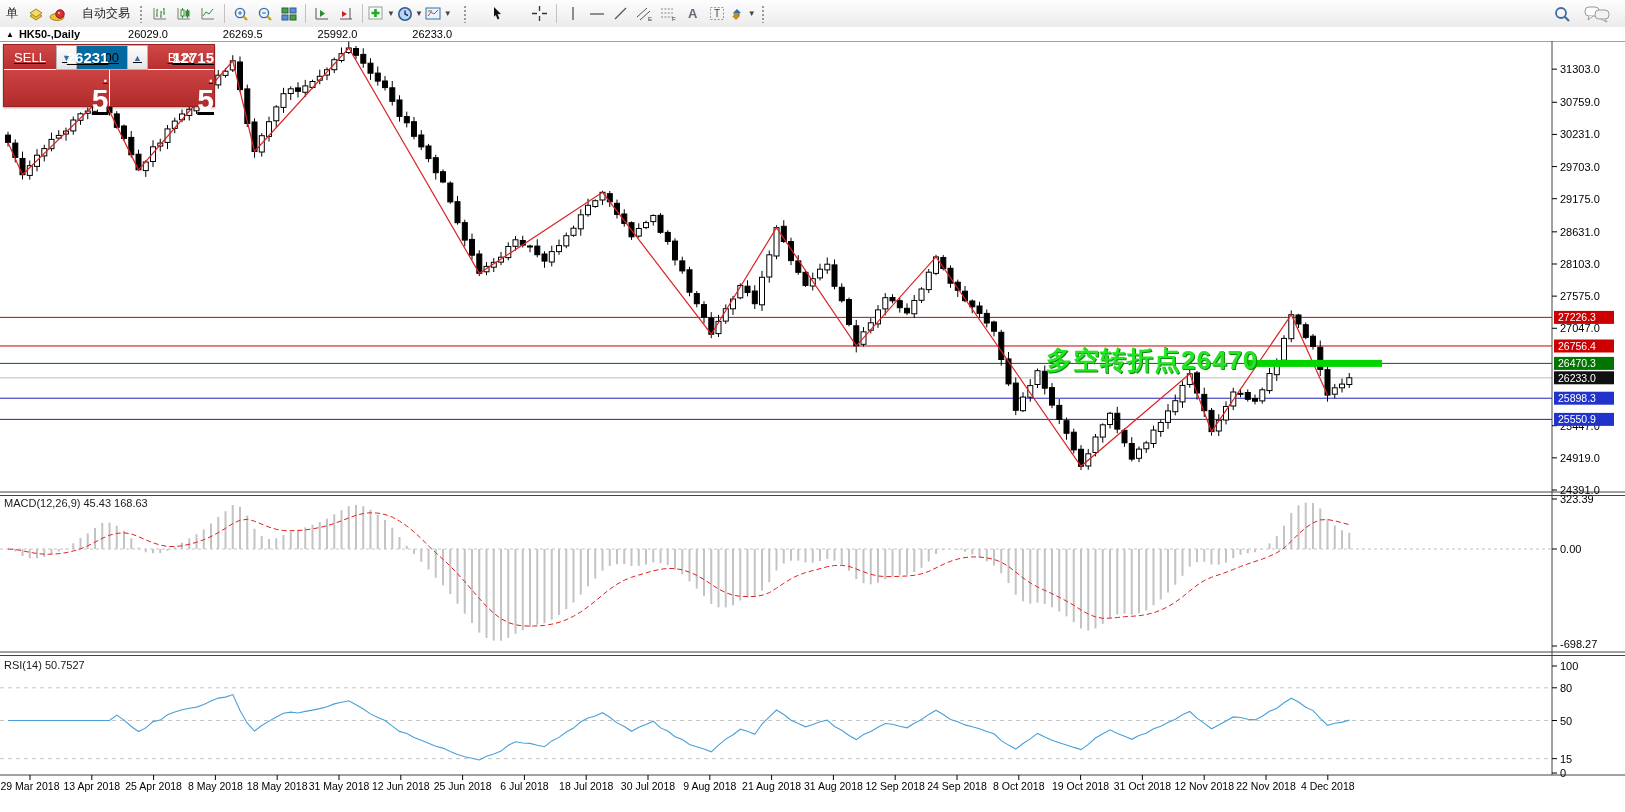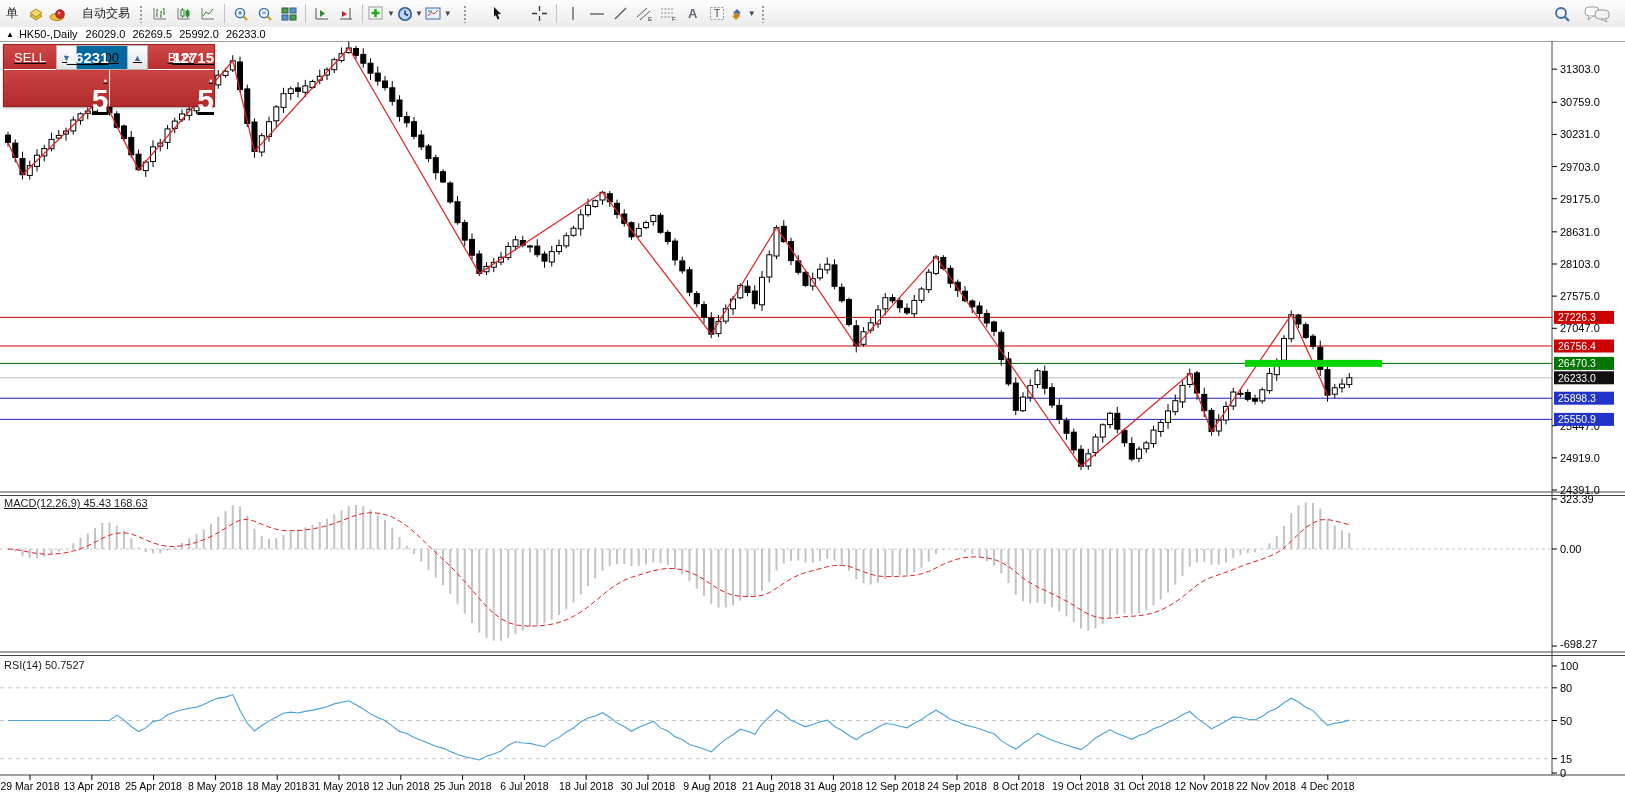--- a/index.html
+++ b/index.html
@@ -17,22 +17,22 @@
   .caret{font-size:8px;color:#444;margin-left:2px;}
   .tb-label{margin-left:15px;font-size:12px;color:#222;}
   .tf{padding:3px 8px;font-size:11px;color:#333;margin:0 1px;border:1px solid transparent;border-radius:2px;}
   .tf.active{background:#fbfbfb;border:1px solid #9a9a9a;box-shadow:inset 1px 1px 2px #d0d0d0;}
   .tb-right{margin-left:auto;display:flex;align-items:center;margin-right:14px;}
   
   .chart-area{position:absolute;top:27px;left:0;width:1625px;height:785px;background:#fff;}
   .title-row{position:absolute;top:0;left:0;width:100%;height:14px;background:#fff;
     font-size:11px;color:#000;display:flex;align-items:center;z-index:5;}
   .title-row .tri{font-size:8px;margin:0 5px 0 6px;color:#000;}
-  .title-row .sym{font-weight:normal;margin-right:8px;}
-  .title-row .num{margin-right:7px;}
+  .title-row .sym{font-weight:bold;}
+  .title-row .num{margin-right:7px;margin-left:48px;}
   #chart-svg{position:absolute;top:0;left:0;}
   
   .trade-widget{position:absolute;left:3px;top:17px;width:210px;z-index:6;
     border:1px solid #9b2020;box-shadow:0 1px 2px rgba(0,0,0,.35);font-family:"Liberation Sans",sans-serif;text-decoration:underline;}
   .tw-row1{display:flex;height:25px;}
   .tw-btn{background:linear-gradient(#d14848,#b92f2f);color:#fff;font-size:13px;
     display:flex;align-items:center;justify-content:center;border-bottom:1px solid #fff;}
   .tw-sell{width:52px;}
   .tw-buy{width:66px;flex:0 0 auto;}
   .tw-spin{width:19px;background:linear-gradient(#fefefe,#e4e4e4);border:1px solid #b5b5b5;
@@ -43,21 +43,21 @@
   .tw-price{width:50%;background:linear-gradient(#cc4343,#b22b2b);color:#fff;display:flex;
     align-items:flex-end;justify-content:center;padding-bottom:14px;flex-direction:column;}
   .tw-price.left{border-right:1px solid #ffffff;}
   .tw-price .main{font-size:15px;font-weight:bold;line-height:1;margin-bottom:4px;}
   .tw-price .dot{font-size:15px;font-weight:bold;line-height:1;margin:0 1px 4px 2px;}
   .tw-price .big{font-size:30px;font-weight:bold;line-height:.82;}
   
   .annotation{position:absolute;left:1046px;top:316px;font-size:26px;font-weight:bold;
     color:#23e523;text-shadow:1px 1px 0 #0c8a0c;letter-spacing:1px;z-index:4;white-space:nowrap;}
   .pane-label{position:absolute;left:4px;font-size:11px;color:#1a1a1a;z-index:4;}
-  #macd-label{top:470px;text-decoration:underline;}
+  #macd-label{top:470px;}
   #rsi-label{top:632px;}
 </style>
 </head>
 <body>
 
 <div class="toolbar">
   <div class="tbi" style="font-size:12px;color:#222;">
       <span>单</span>
     </div>
   <div class="tbi">
@@ -949,15 +949,16 @@
           <span class="big">5</span>
       </div>
       <div class="tw-price">
         <span class="main">12715</span>
           <span class="dot">.</span>
           <span class="big">5</span>
       </div>
     </div>
   </div>
 
+  <div class="annotation">多空转折点26470</div>
   <div class="pane-label" id="macd-label">MACD(12,26,9) 45.43 168.63</div>
   <div class="pane-label" id="rsi-label">RSI(14) 50.7527</div>
 </div>
 
 </body></html>

